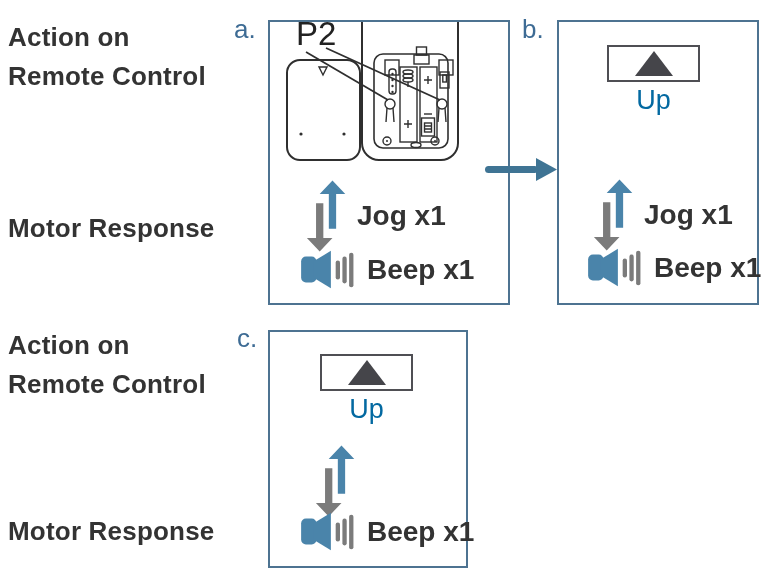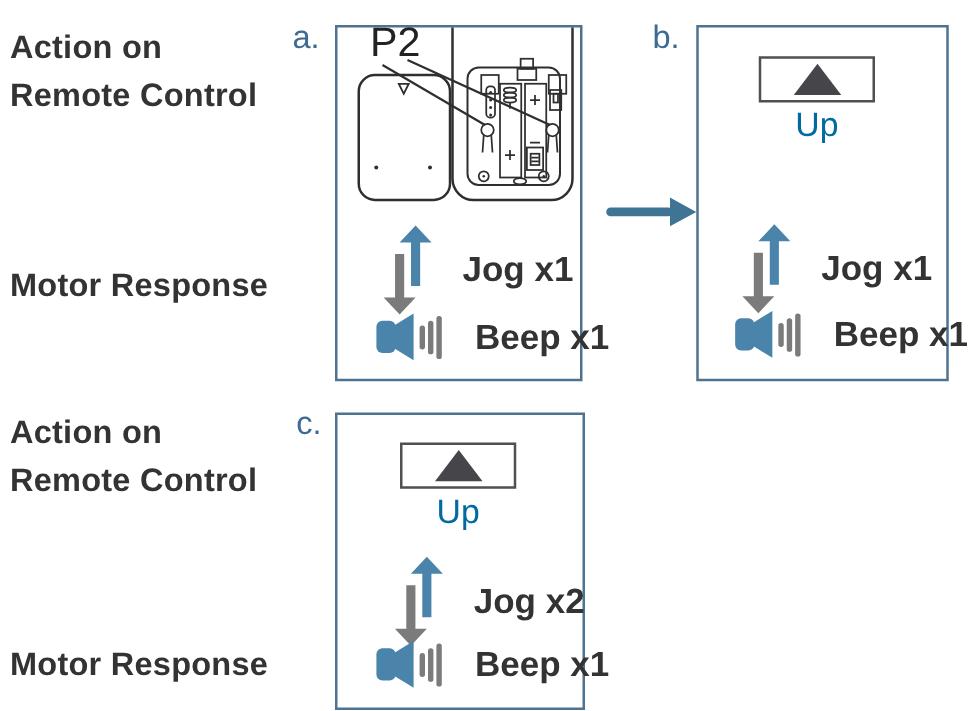--- a/index.html
+++ b/index.html
@@ -9,29 +9,29 @@
   }
   *{margin:0;padding:0;box-sizing:border-box;}
   body{background:#ffffff;font-family:"Liberation Sans",sans-serif;}
   .canvas{position:relative;width:777px;height:569px;background:#fff;overflow:hidden;margin-top:12px;}
 
   .side-label{position:absolute;left:8px;font-size:26px;font-weight:bold;
     color:var(--text_dark);line-height:39px;letter-spacing:0.2px;}
   .tag{position:absolute;font-size:26px;color:var(--tag_blue);}
 
   .panel{position:absolute;border:2px solid var(--panel_border);background:#fff;}
-  .panel-a{left:268px;top:8px;width:198px;height:285px;}
+  .panel-a{left:268px;top:8px;width:242px;height:285px;}
   .panel-b{left:557px;top:8px;width:202px;height:285px;}
   .panel-c{left:268px;top:318px;width:200px;height:238px;}
 
   .remote-svg{position:absolute;left:0;top:0;}
   .p2-label{position:absolute;left:26px;top:-6px;font-size:33px;line-height:1.1;
     color:#222;}
 
-  .row{position:absolute;display:flex;align-items:center;gap:22px;}
+  .row{position:absolute;display:flex;align-items:center;gap:9px;}
   .row .label{font-size:28px;font-weight:bold;color:var(--text_dark);white-space:nowrap;}
 
   .up-button{position:absolute;width:93px;height:37px;border:2px solid #4f4f54;
     background:#fff;display:flex;align-items:center;justify-content:center;}
   .up-tri{width:0;height:0;border-left:19px solid transparent;
     border-right:19px solid transparent;border-bottom:25px solid #45454a;}
   .up-label{position:absolute;width:93px;text-align:center;font-size:27px;
     color:#0369a1;}
 
   .step-arrow{position:absolute;left:484px;top:144px;}
@@ -172,21 +172,20 @@
     <div class="up-button" style="left:50px;top:22px;">
       <div class="up-tri"></div>
     </div>
     <div class="up-label" style="left:50px;top:62px;">Up</div>
 
     <div class="row" style="left:45px;top:112px;">
       <svg width="42" height="74" viewBox="0 0 46 80">
         <polygon points="29,1 43,16 33,16 33,54 25,54 25,16 15,16" fill="var(--icon_blue)"></polygon>
         <polygon points="15,79 1,64 11,64 11,26 19,26 19,64 29,64" fill="var(--icon_gray)"></polygon>
       </svg>
-      <span class="label">Jog x2</span>
     </div>
 
     <div class="row" style="left:28px;top:176px;">
       <svg width="60" height="48" viewBox="0 0 60 50">
         <rect x="2" y="11" width="16" height="27" rx="5" fill="var(--icon_blue)"></rect>
         <polygon points="15,16 33,5 33,44 15,33" fill="var(--icon_blue)"></polygon>
         <rect x="38" y="15" width="4.5" height="20" rx="2.2" fill="var(--icon_gray)"></rect>
         <rect x="45" y="11" width="4.5" height="28" rx="2.2" fill="var(--icon_gray)"></rect>
         <rect x="52" y="7" width="4.5" height="36" rx="2.2" fill="var(--icon_gray)"></rect>
       </svg>

